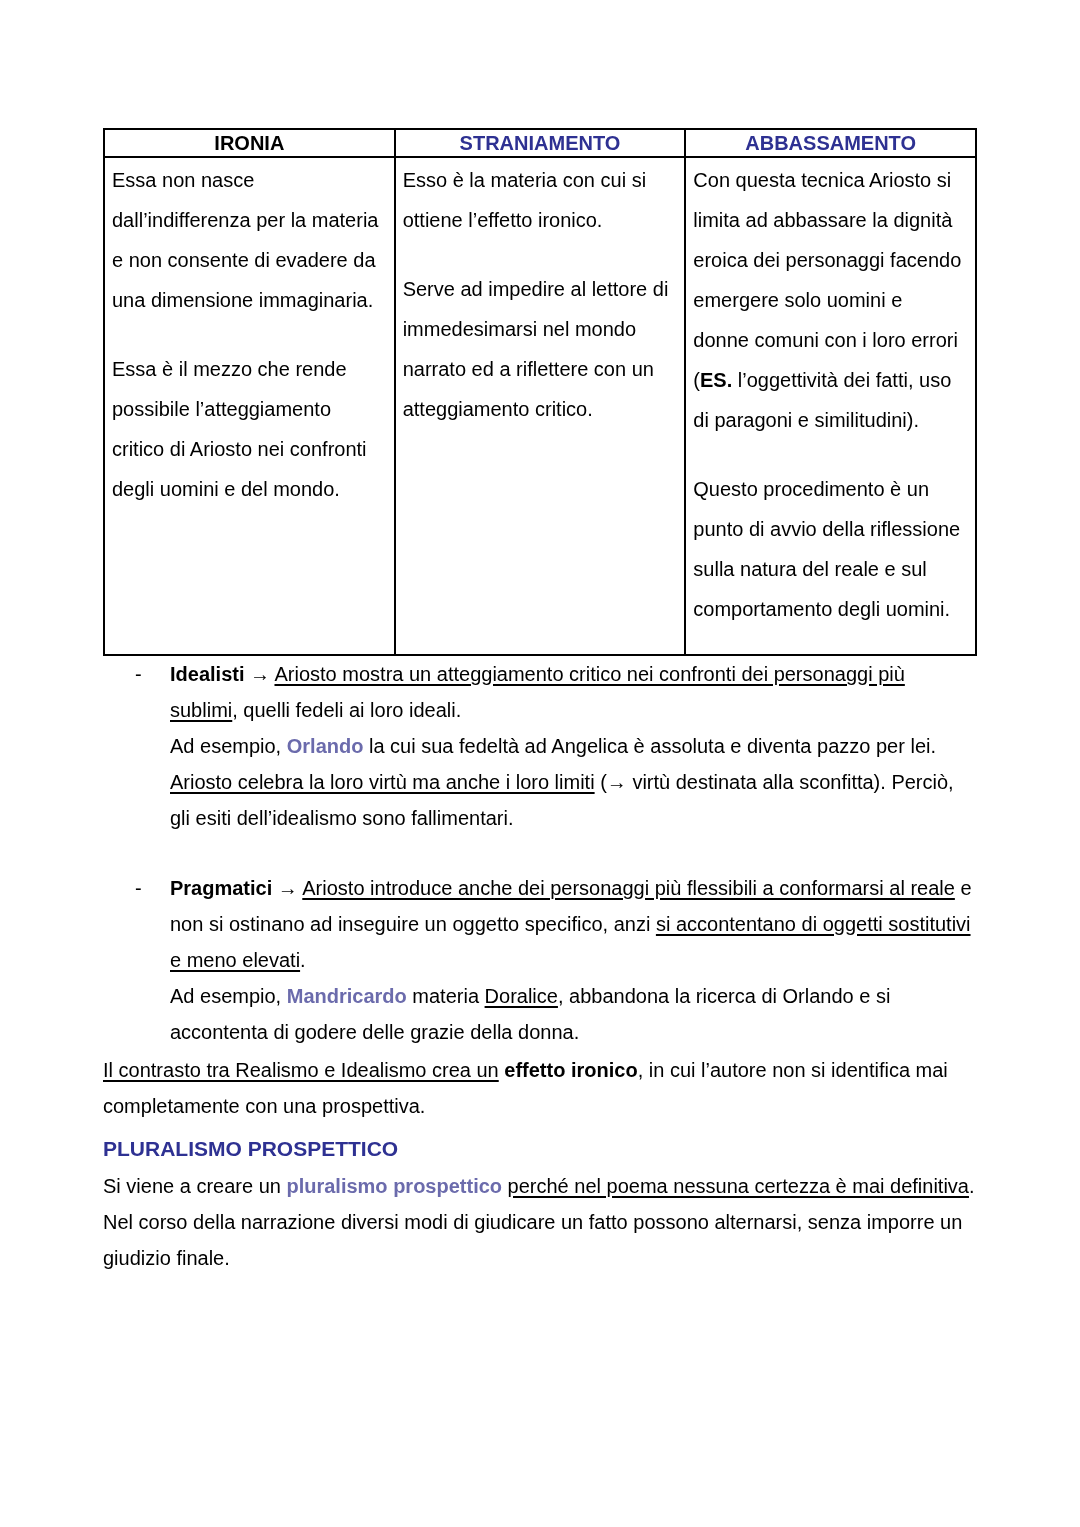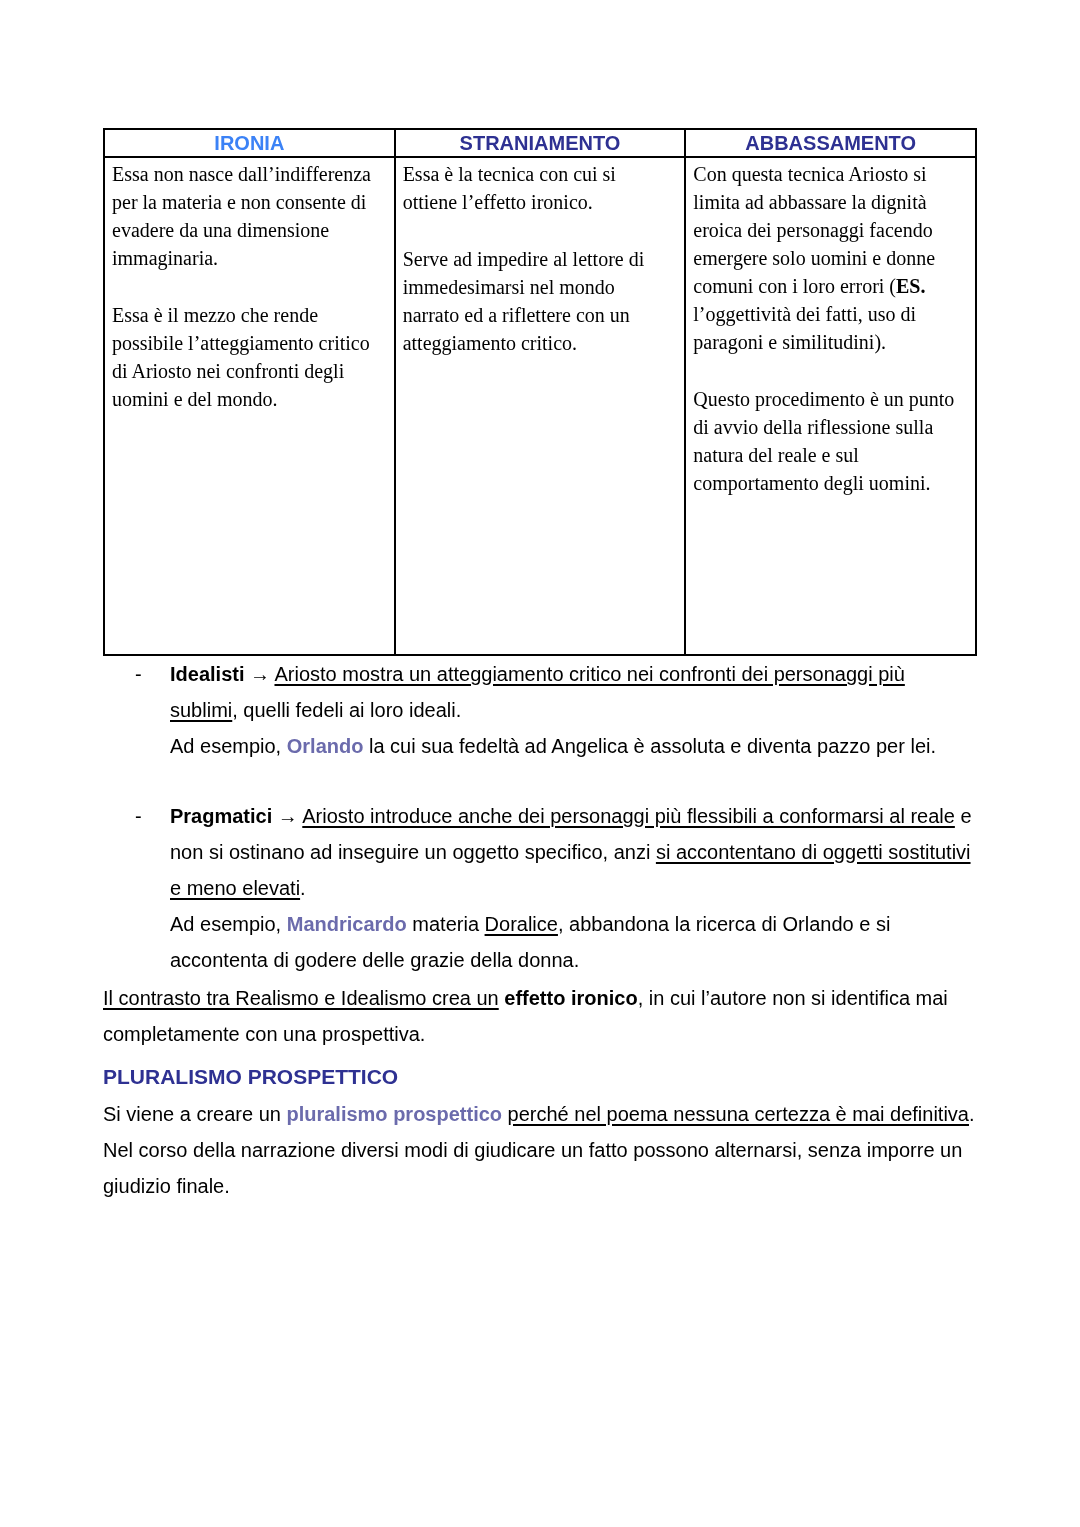--- a/index.html
+++ b/index.html
@@ -16,21 +16,21 @@
   table.tbl { border-collapse: collapse; width: 874px; table-layout: fixed; }
   .tbl th, .tbl td { border: 2px solid #000000; }
   .tbl th {
     height: 26px; padding: 0 2px;
     font-size: 20px; font-weight: bold; text-align: center;
     vertical-align: middle;
   }
   .tbl td {
     vertical-align: top; height: 494px;
     padding: 2px 12px 0 7px;
-    font-size: 20px; line-height: 28px; font-family: Liberation Serif, serif;
+    font-size: 20px; line-height: 40px;
   }
   .tbl td p { margin: 0; }
   .tbl td p + p { margin-top: 29px; }
 
   .head {
     font-size: 21px; font-weight: bold; line-height: 26px;
     margin: 48px 0 18px 0;
   }
   .head2 { margin: 12px 0 6px 0; }
 
@@ -47,49 +47,50 @@
   .u { text-decoration: underline; text-decoration-thickness: 2px; text-underline-offset: 3px; }
 </style>
 </head>
 <body>
 
 <div class="content">
 
   <table class="tbl">
     <thead>
       <tr>
-        <th class="blue" style="color: #3b82f6;">IRONIA</th>
+        <th class="blue" style="color: #000000;">IRONIA</th>
         <th class="blue" style="color: rgb(46, 49, 146);">STRANIAMENTO</th>
         <th class="blue" style="color: rgb(46, 49, 146);">ABBASSAMENTO</th>
       </tr>
     </thead>
     <tbody>
       <tr>
         <td>
           <p><span>Essa non nasce dall’indifferenza per la materia e non consente di evadere da una dimensione immaginaria.</span></p>
           <p><span>Essa è il mezzo che rende possibile l’atteggiamento critico di Ariosto nei confronti degli uomini e del mondo.</span></p>
         </td>
         <td>
-          <p><span>Essa è la tecnica con cui si ottiene l’effetto ironico.</span></p>
+          <p><span>Esso è la materia con cui si ottiene l’effetto ironico.</span></p>
           <p><span>Serve ad impedire al lettore di immedesimarsi nel mondo narrato ed a riflettere con un atteggiamento critico.</span></p>
         </td>
         <td>
           <p><span>Con questa tecnica Ariosto si limita ad abbassare la dignità eroica dei personaggi facendo emergere solo uomini e donne comuni con i loro errori (</span><span class="b">ES.</span><span> l’oggettività dei fatti, uso di paragoni e similitudini).</span></p>
           <p><span>Questo procedimento è un punto di avvio della riflessione sulla natura del reale e sul comportamento degli uomini.</span></p>
         </td>
       </tr>
     </tbody>
   </table>
 
 
   <div class="bullet">
     <span class="marker">-</span>
     <div class="btext">
       <div class="bp"><span class="b">Idealisti </span><span>→ </span><span class="u">Ariosto mostra un atteggiamento critico nei confronti dei personaggi più sublimi</span><span>, quelli fedeli ai loro ideali.</span></div>
       <div class="bp"><span>Ad esempio, </span><span class="b" style="color: rgb(107, 107, 172);">Orlando</span><span> la cui sua fedeltà ad Angelica è assoluta e diventa pazzo per lei.</span></div>
+      <div class="bp"><span class="u">Ariosto celebra la loro virtù ma anche i loro limiti</span><span> (→ virtù destinata alla sconfitta). Perciò, gli esiti dell’idealismo sono fallimentari.</span></div>
     </div>
   </div>
 
   <div class="bullet">
     <span class="marker">-</span>
     <div class="btext">
       <div class="bp"><span class="b">Pragmatici </span><span>→ </span><span class="u">Ariosto introduce anche dei personaggi più flessibili a conformarsi al reale</span><span> e non si ostinano ad inseguire un oggetto specifico, anzi </span><span class="u">si accontentano di oggetti sostitutivi e meno elevati</span><span>.</span></div>
       <div class="bp"><span>Ad esempio, </span><span class="b" style="color: rgb(107, 107, 172);">Mandricardo</span><span> materia </span><span class="u">Doralice</span><span>, abbandona la ricerca di Orlando e si accontenta di godere delle grazie della donna.</span></div>
     </div>
   </div>

